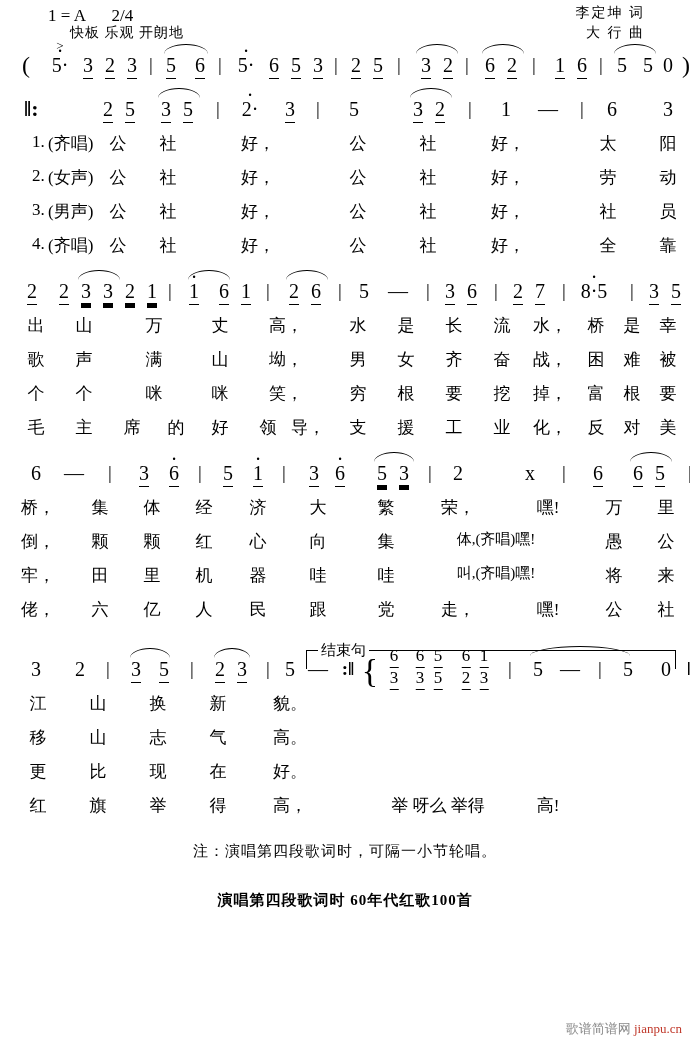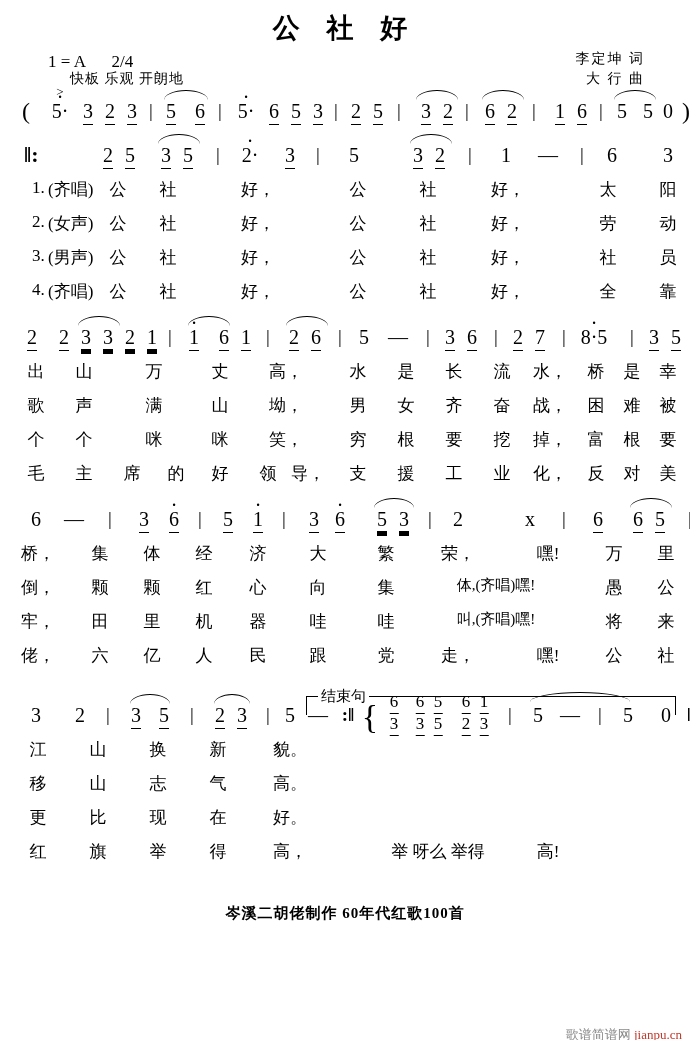--- a/index.html
+++ b/index.html
@@ -155,21 +155,20 @@
     position: absolute;
     font-size: 22px;
     font-weight: bold;
   }
 </style>
 </head>
 <body>
 
 <div class="page">
 
-  <div class="title">公 社 好</div>
 
   <div class="hdr">
     <div class="key-sig">
       <span>1 = A</span>
       <span style="display:inline-block;width:18px"></span>
       <span>2/4</span>
     </div>
     <div class="tempo">快板 乐观 开朗地</div>
     <div class="composer1">李定坤 词</div>
     <div class="composer2">大 行 曲</div>
@@ -559,20 +558,21 @@
       <span class="cell" style="left:20px;">红</span>
       <span class="cell" style="left:80px;">旗</span>
       <span class="cell" style="left:140px;">举</span>
       <span class="cell" style="left:200px;">得</span>
       <span class="cell" style="left:272px;">高，</span>
       <span class="cell" style="left:420px;">举 呀么 举得</span>
       <span class="cell" style="left:530px;">高!</span>
     </div>
   </div>
 
-
-  <div class="credit">岑溪二胡佬制作   60年代红歌100首</div>
+  <div class="note-foot">注：演唱第四段歌词时，可隔一小节轮唱。</div>
+
+  <div class="credit">演唱第四段歌词时   60年代红歌100首</div>
 
   <div class="watermark">
     <span>歌谱简谱网 </span><span class="red">jianpu.cn</span>
   </div>
 
 </div>
 
 </body></html>

